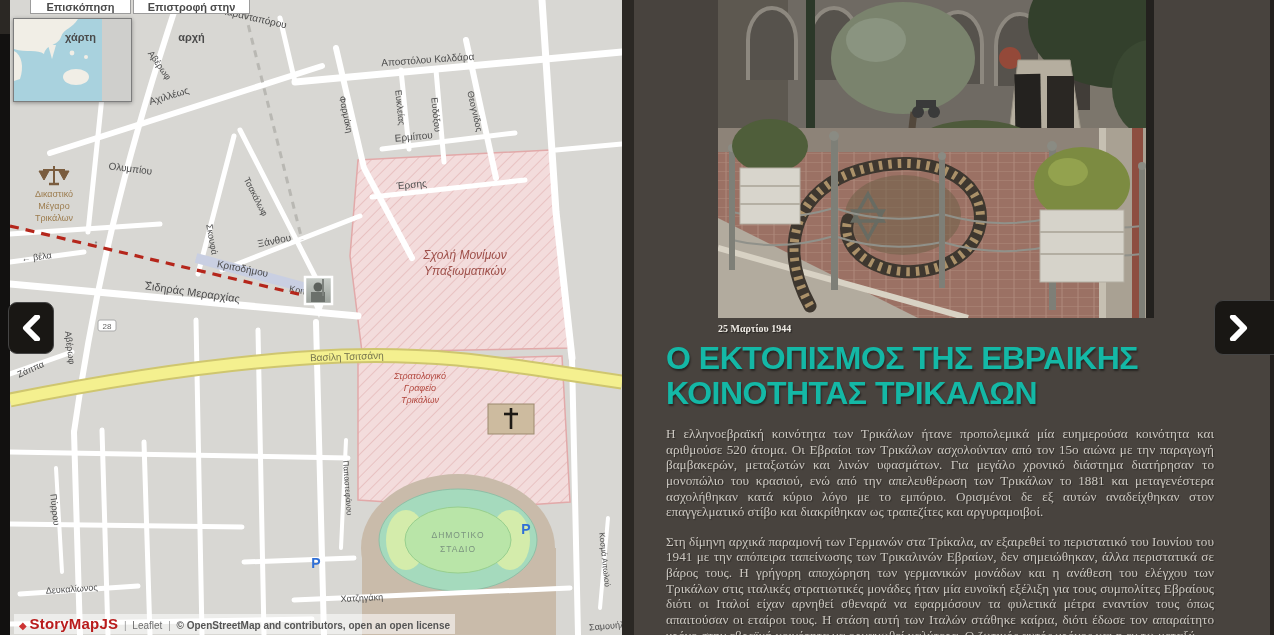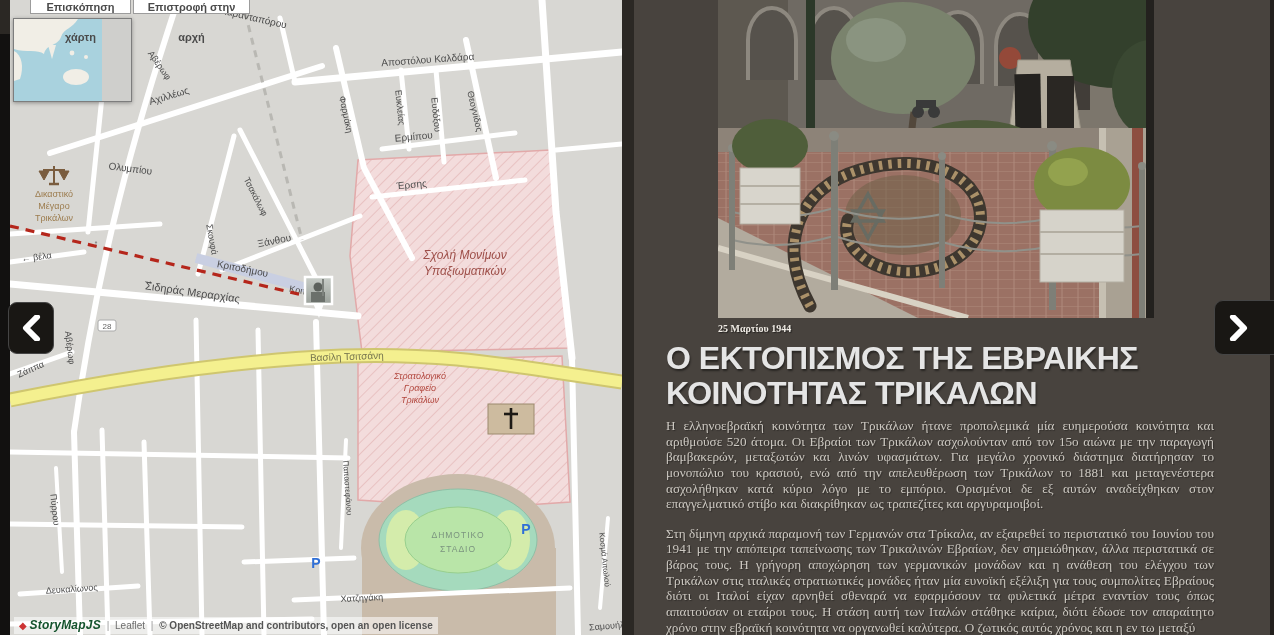--- a/index.html
+++ b/index.html
@@ -13,42 +13,42 @@
   .map-btn{position:absolute;top:-9px;height:23px;background:#ffffff;border:1px solid #9c9c9c;
            color:#4a4a4a;font-weight:bold;font-size:11px;text-align:center;line-height:30px;
            box-sizing:border-box;cursor:pointer;}
   .map-btn.b1{left:20px;width:101px;}
   .map-btn.b2{left:123px;width:117px;}
   .inset{left:3px;top:18px;width:117px;height:82px;border:1px solid #7d7d7d;background:#cfcfcc;
          box-shadow:0 1px 4px rgba(0,0,0,.35);}
   .attrib{left:4px;bottom:1px;font-size:10px;color:#6e6e6e;background:rgba(255,255,255,.55);
           padding:1px 5px 2px 5px;white-space:nowrap;}
   .attrib .diamond{color:#cc3333;font-size:10px;}
-  .attrib .brand{font-weight:bold;color:#14532d;font-size:12px;letter-spacing:.2px;font-style:italic;}
+  .attrib .brand{font-weight:bold;color:#b91c1c;font-size:15px;letter-spacing:.2px;}
   .attrib .sep{color:#999;margin:0 3px;}
   .attrib .strong{font-weight:bold;color:#555;}
 
   
   .nav-btn{background:#191714;border:1px solid #454545;border-radius:9px;display:flex;
            align-items:center;justify-content:center;cursor:pointer;}
   .nav-prev{left:8px;top:302px;width:44px;height:50px;}
   .nav-next{left:1214px;top:300px;width:70px;height:53px;border-radius:9px 0 0 9px;}
 
   
   .panel{left:634px;top:0;width:640px;height:635px;background:#48433e;overflow:hidden;}
   .panel-edge{left:1270px;top:0;width:4px;height:635px;background:#23201d;}
   .photo{left:84px;top:0;width:436px;height:318px;background:#6f6a63;overflow:hidden;}
   .caption{left:84px;top:323px;font-family:"Liberation Serif",serif;font-weight:bold;
            font-size:10px;color:#f1ede6;text-shadow:1px 1px 1px rgba(0,0,0,.5);}
-  .title{left:32px;top:341px;width:556px;color:#e5e5e5;font-weight:bold;font-size:32px;
+  .title{left:32px;top:341px;width:556px;color:#14b8a6;font-weight:bold;font-size:32px;
          line-height:1.08;letter-spacing:-.5px;text-shadow:1px 2px 2px rgba(0,0,0,.45);}
   .bodytext{left:32px;top:418px;width:548px;font-family:"Liberation Serif",serif;
             font-size:13.2px;line-height:1.185;color:#ccc8c1;text-align:justify;
             text-shadow:1px 1px 1px rgba(0,0,0,.35);}
-  .bodytext p{margin:0 0 14px 0;}
+  .bodytext p{margin:8px 0 14px 0;}
 </style>
 </head>
 <body>
 
 <div class="stage">
 
   <div class="abs map-panel">
     <svg width="612" height="635" viewBox="0 0 612 635">
       <defs>
         <pattern id="hatch" patternUnits="userSpaceOnUse" width="8" height="8" patternTransform="rotate(45)">

